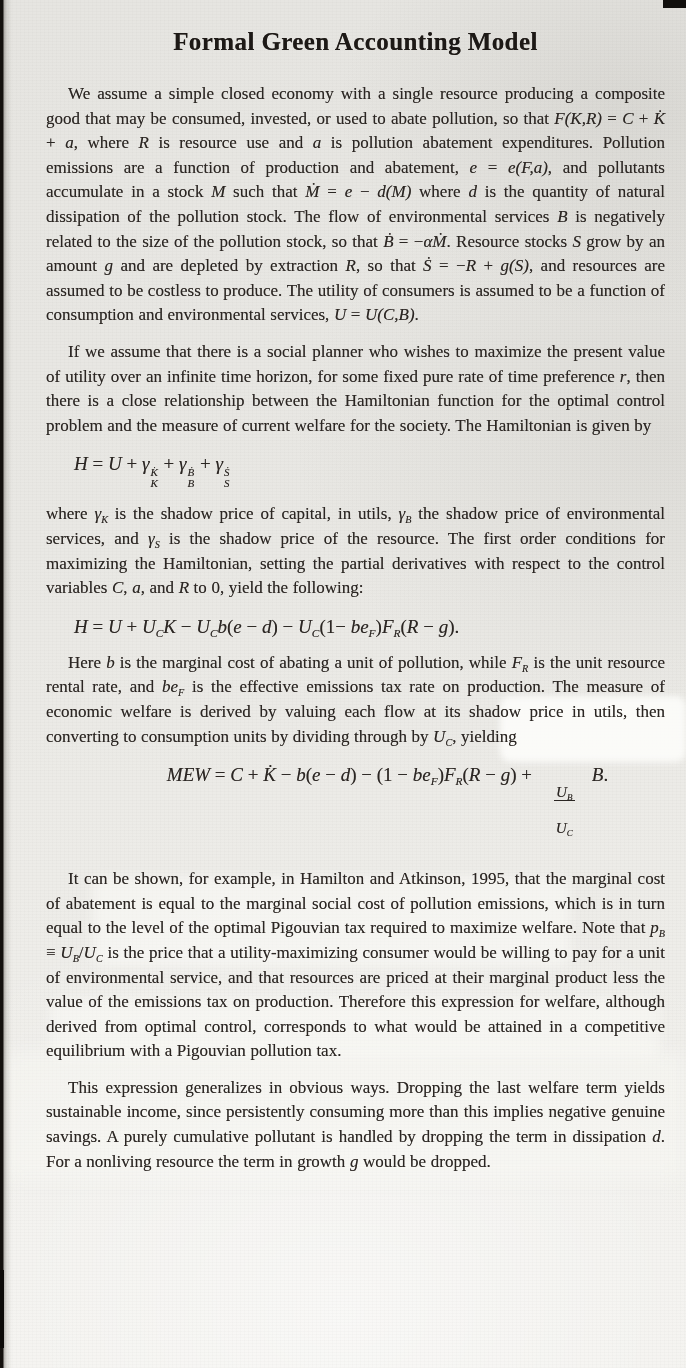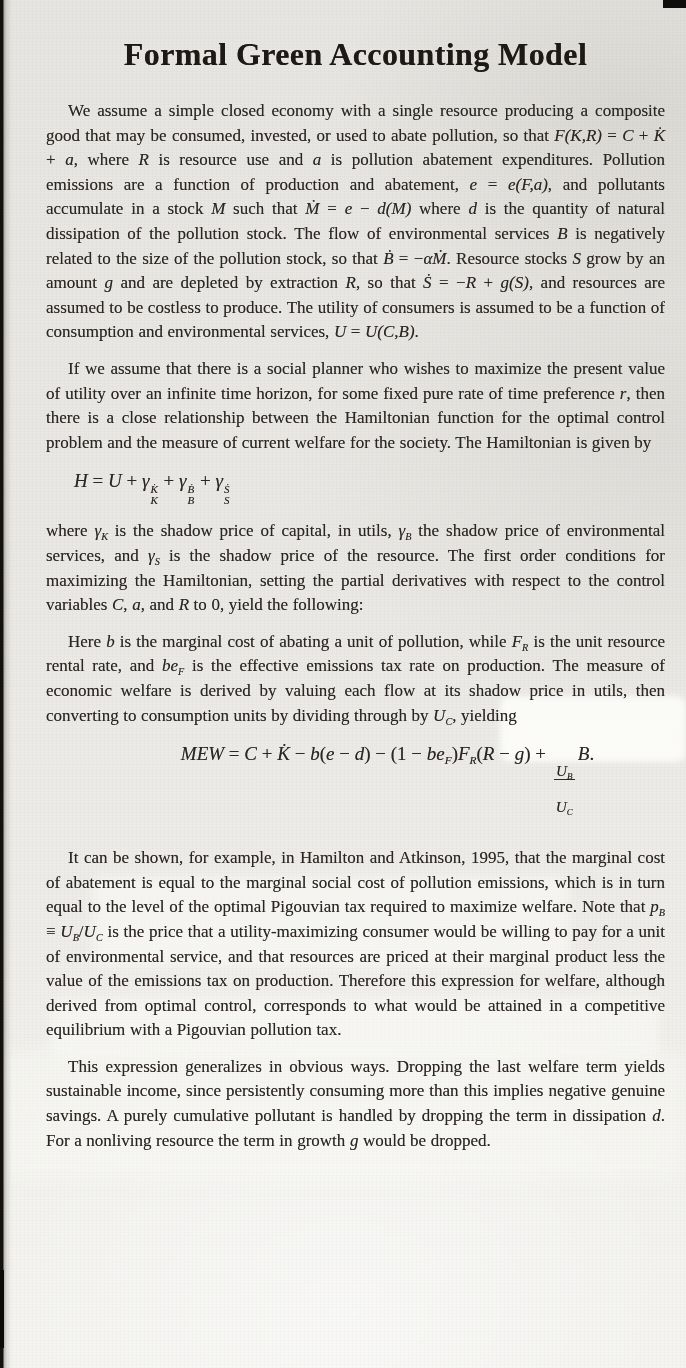--- a/index.html
+++ b/index.html
@@ -30,22 +30,22 @@
   .mark-tr{position:absolute;right:0;top:0;width:23px;height:8px;background:#100e0c;}
   .mark-bl{position:absolute;left:0;top:1270px;width:4px;height:78px;background:#0c0a08;}
   .patch{position:absolute;pointer-events:none;border-radius:10px;}
   .patch-eq2{left:500px;top:696px;width:186px;height:66px;background:rgba(253,253,251,.88);filter:blur(3px);}
   .patch-mew{left:92px;top:876px;width:478px;height:90px;background:rgba(251,251,248,.55);filter:blur(6px);}
   .patch-p5a{left:50px;top:998px;width:610px;height:60px;background:rgba(251,251,248,.50);filter:blur(6px);}
   .patch-p5b{left:0px;top:1050px;width:686px;height:130px;background:rgba(249,249,246,.40);filter:blur(9px);}
 
   .content{position:relative;padding:24px 9px 0 34px;}
   .title{
-    margin:12px 0 26px 0;
-    font-size:32px;font-weight:700;text-align:center;letter-spacing:.4px;
+    margin:4px 0 26px 0;
+    font-size:25px;font-weight:700;text-align:center;letter-spacing:.4px;
     color:#1d1916;
     text-shadow:0 0 .6px rgba(30,25,20,.65);
   }
   .para{
     margin:12px;font-size:17px;line-height:24.6px;text-align:justify;
     word-spacing:.02em;
     text-shadow:0 0 .5px rgba(50,44,38,.5);
   }
   .para.indent{text-indent:22px;}
   .para i, .equation i{font-style:italic;}
@@ -56,21 +56,21 @@
   }
   .equation.wide-indent{margin-left:64px;text-align:center;}
   sub{font-size:60%;line-height:0;vertical-align:-0.35em;}
   .stk{
     display:inline-flex;flex-direction:column;align-items:flex-start;
     font-size:58%;line-height:1.0;vertical-align:-0.55em;margin-left:1px;margin-right:1px;
   }
   .stk .sp,.stk .sb{display:block;}
   .frac{
     display:inline-flex;flex-direction:column;align-items:center;
-    font-size:80%;line-height:1.12;vertical-align:-1.05em;margin:0 3px;
+    font-size:80%;line-height:1.12;vertical-align:-1.05em;margin:0 17px;
   }
   .frac .den{border-top:1.3px solid #2b2623;padding:18px 2px;}
   .frac .num{padding:0 2px;}
 </style>
 </head>
 <body>
 
 <div class="page">
   <div class="grain"></div>
   <div class="patch patch-eq2"></div>
@@ -90,20 +90,21 @@
             <i class="sp">K̇</i>
             <i class="sb">K</i>
           </span> + <i>γ</i><span class="stk">
             <i class="sp">Ḃ</i>
             <i class="sb">B</i>
           </span> + <i>γ</i><span class="stk">
             <i class="sp">Ṡ</i>
             <i class="sb">S</i>
           </span></div>
         <p class="para">where <i>γ</i><sub><i>K</i></sub> is the shadow price of capital, in utils, <i>γ</i><sub><i>B</i></sub> the shadow price of environmental services, and <i>γ</i><sub><i>S</i></sub> is the shadow price of the resource. The first order conditions for maximizing the Hamiltonian, setting the partial derivatives with respect to the control variables <i>C</i>, <i>a</i>, and <i>R</i> to 0, yield the following:</p>
+        <div class="equation"><i>H</i> = <i>U</i> + <i>U</i><sub><i>C</i></sub><i>K</i> − <i>U</i><sub><i>C</i></sub><i>b</i>(<i>e</i> − <i>d</i>) − <i>U</i><sub><i>C</i></sub>(1− <i>b</i><i>e</i><sub><i>F</i></sub>)<i>F</i><sub><i>R</i></sub>(<i>R</i> − <i>g</i>).</div>
         <p class="para indent">Here <i>b</i> is the marginal cost of abating a unit of pollution, while <i>F</i><sub><i>R</i></sub> is the unit resource rental rate, and <i>b</i><i>e</i><sub><i>F</i></sub> is the effective emissions tax rate on production. The measure of economic welfare is derived by valuing each flow at its shadow price in utils, then converting to consumption units by dividing through by <i>U</i><sub><i>C</i></sub>, yielding</p>
         <div class="equation wide-indent"><i>MEW</i> = <i>C</i> + <i>K̇</i> − <i>b</i>(<i>e</i> − <i>d</i>) − (1 − <i>b</i><i>e</i><sub><i>F</i></sub>)<i>F</i><sub><i>R</i></sub>(<i>R</i> − <i>g</i>) + <span class="frac">
             <span class="num"><i>U</i><sub><i>B</i></sub></span>
             <span class="den"><i>U</i><sub><i>C</i></sub></span>
           </span><i>B</i>.</div>
         <p class="para indent">It can be shown, for example, in Hamilton and Atkinson, 1995, that the marginal cost of abatement is equal to the marginal social cost of pollution emissions, which is in turn equal to the level of the optimal Pigouvian tax required to maximize welfare. Note that <i>p</i><sub><i>B</i></sub> ≡ <i>U</i><sub><i>B</i></sub>/<i>U</i><sub><i>C</i></sub> is the price that a utility-maximizing consumer would be willing to pay for a unit of environmental service, and that resources are priced at their marginal product less the value of the emissions tax on production. Therefore this expression for welfare, although derived from optimal control, corresponds to what would be attained in a competitive equilibrium with a Pigouvian pollution tax.</p>
         <p class="para indent">This expression generalizes in obvious ways. Dropping the last welfare term yields sustainable income, since persistently consuming more than this implies negative genuine savings. A purely cumulative pollutant is handled by dropping the term in dissipation <i>d</i>. For a nonliving resource the term in growth <i>g</i> would be dropped.</p>
       </div>
   </div>
 </div>

